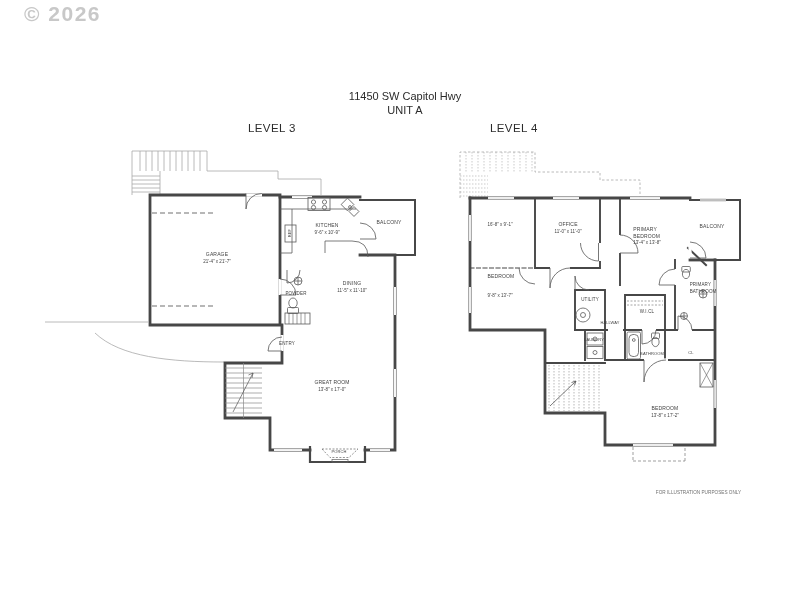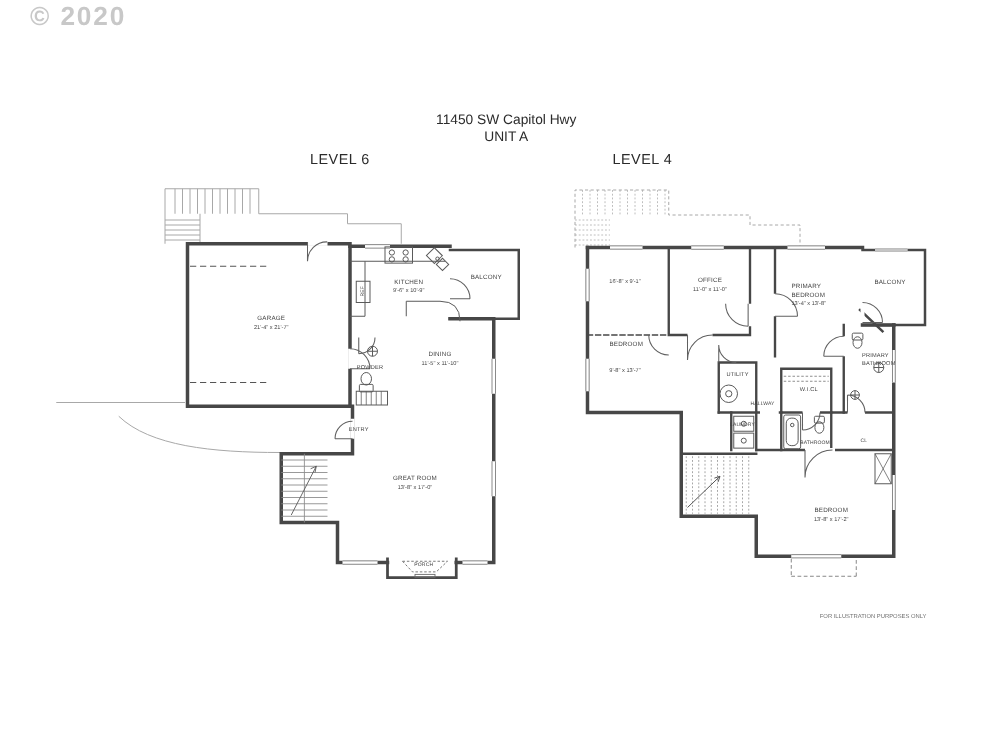--- a/index.html
+++ b/index.html
@@ -20,28 +20,28 @@
   .lbl.s45{transform:translate(-50%,-50%) scale(0.45);}
   .lbl.s40{transform:translate(-50%,-50%) scale(0.4);}
   .lbl.rot{transform:translate(-50%,-50%) rotate(-90deg) scale(0.4);}
   .lbl .wrap{white-space:normal;width:46px;}
   .footer-note{position:absolute;right:59px;top:490px;font-size:9px;color:#707070;
        transform:scale(0.52);transform-origin:100% 0;white-space:nowrap;}
 </style>
 </head>
 <body>
 
-<div class="watermark">© 2020</div>
+<div class="watermark">© 2026</div>
 
 <div class="title-block">
   <div class="t1">11450 SW Capitol Hwy</div>
   <div class="t2">UNIT A</div>
 </div>
 
-<div class="level-heading" style="left:248px;top:122px;">LEVEL 6</div>
+<div class="level-heading" style="left:248px;top:122px;">LEVEL 3</div>
 <div class="level-heading" style="left:490px;top:122px;">LEVEL 4</div>
 
 <div class="plan" style="left:40px;top:145px;width:390px;height:335px;">
   <svg width="390" height="335" viewBox="0 0 390 335">
 
     <g stroke="#a8a8a8" stroke-width="0.8" fill="none">
       <path d="M92,50 V6 H167 V26 H238 V34 H281 V50"></path>
       <path d="M100,6 V26 M106,6 V26 M112,6 V26 M118,6 V26 M124,6 V26 M130,6 V26 M136,6 V26 M142,6 V26 M148,6 V26 M154,6 V26 M160,6 V26"></path>
       <path d="M92,31 H120 M92,35 H120 M92,39 H120 M92,43 H120 M92,47 H120 M120,26 V50"></path>
       <path d="M5,177 H108"></path>

